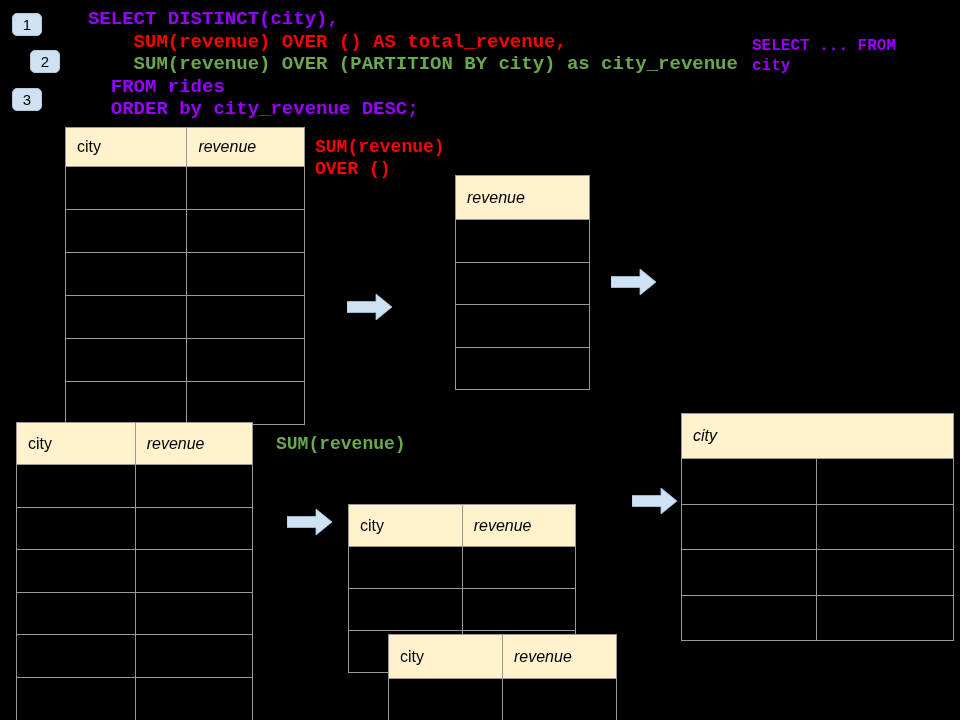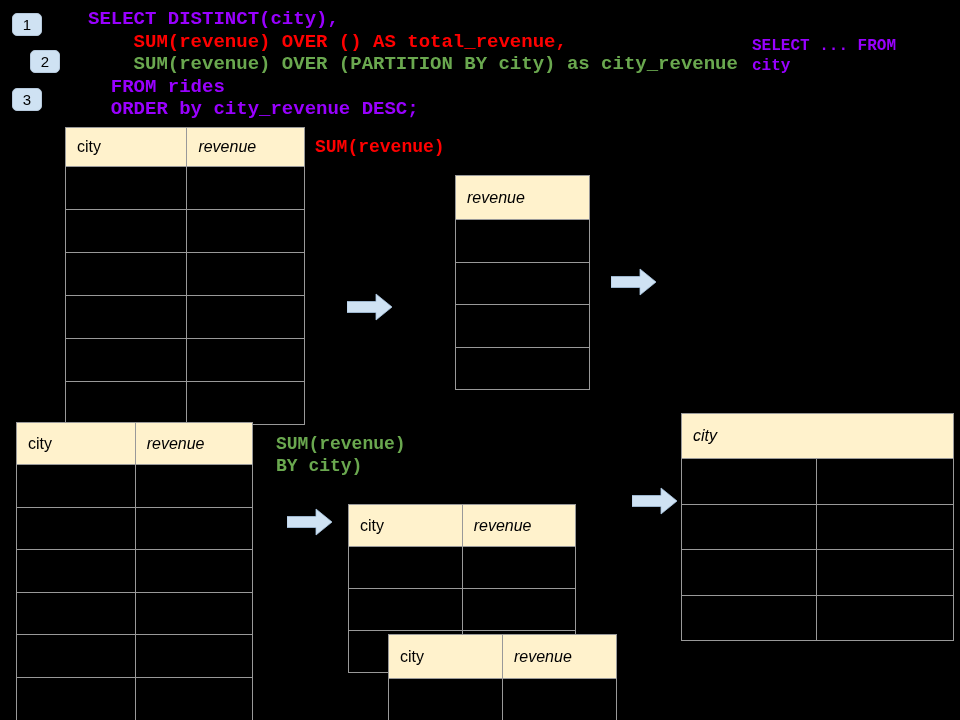--- a/index.html
+++ b/index.html
@@ -72,22 +72,22 @@
 <body>
 
 <div class="page">
 
   <div class="badge" id="badge-1">1</div>
   <div class="badge" id="badge-2">2</div>
   <div class="badge" id="badge-3">3</div>
 
   <div class="code main-sql"><div class="code-line" style="color: rgb(153, 0, 255);">SELECT DISTINCT(city),</div><div class="code-line" style="color: rgb(255, 0, 0);">    SUM(revenue) OVER () AS total_revenue,</div><div class="code-line" style="color: rgb(106, 168, 79);">    SUM(revenue) OVER (PARTITION BY city) as city_revenue</div><div class="code-line" style="color: rgb(153, 0, 255);">  FROM rides</div><div class="code-line" style="color: rgb(153, 0, 255);">  ORDER by city_revenue DESC;</div></div>
   <div class="code side-note"><div class="code-line" style="color: rgb(153, 0, 255);">SELECT ... FROM</div><div class="code-line" style="color: rgb(153, 0, 255);">city</div></div>
-  <div class="code annot-total"><div class="code-line" style="color: rgb(255, 0, 0);">SUM(revenue)</div></div>
-  <div class="code annot-partition"><div class="code-line" style="color: rgb(106, 168, 79);">SUM(revenue)</div><div class="code-line" style="color: rgb(106, 168, 79);">BY city)</div></div>
+  <div class="code annot-total"><div class="code-line" style="color: rgb(255, 0, 0);">SUM(revenue)</div><div class="code-line" style="color: rgb(255, 0, 0);">OVER ()</div></div>
+  <div class="code annot-partition"><div class="code-line" style="color: rgb(106, 168, 79);">SUM(revenue)</div></div>
 
   <div class="uitable" id="table-source-top">
       <div class="t-head">
         <div class="t-cell">city</div>
         <div class="t-cell">revenue</div>
       </div>
       <div class="t-row">
         <div class="t-cell"></div>
         <div class="t-cell"></div>
       </div>

